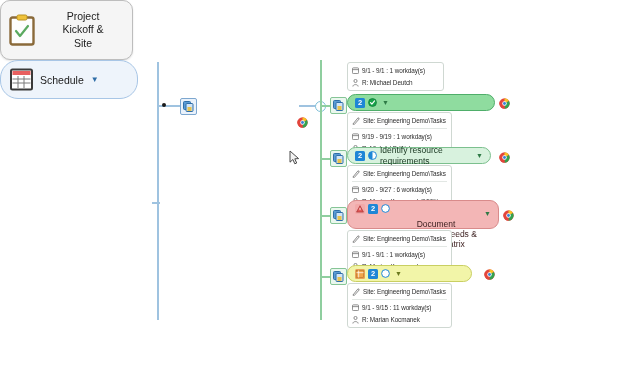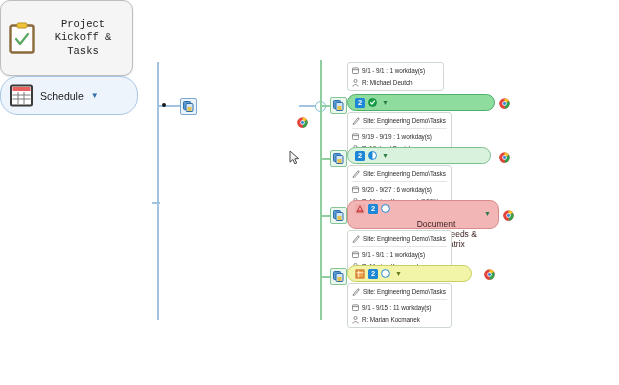--- a/index.html
+++ b/index.html
@@ -16,21 +16,21 @@
   .dot-blue{position:absolute;width:4px;height:4px;border-radius:50%;background:#1a1a1a;}
   .vline-green{position:absolute;background:#8fce9f;width:1.5px;}
   .hline-green{position:absolute;background:#8fce9f;height:1.5px;}
   .hub{position:absolute;width:9px;height:9px;border-radius:50%;border:1.5px solid #7fc0d8;background:#fff;}
 
   
   .root-node{
     left:44px;top:174px;width:115px;height:58px;
     background:#f5f5f5;border:1px solid #bdbdbd;border-radius:10px;
     box-shadow:0 1px 2px rgba(0,0,0,.12);
-    display:flex;align-items:center;gap:7px;padding:8px 8px;font-family:Liberation Mono, monospace;
+    display:flex;align-items:center;gap:7px;padding:0 8px;
   }
   .root-label{font-size:10.5px;color:#222;line-height:1.25;text-align:center;flex:1;}
 
   
   .sched-node{
     left:181px;top:88px;width:118px;height:37px;
     background:#eef4fb;border:1px solid #a8c6e6;border-radius:18px;
     display:flex;align-items:center;gap:7px;padding:0 9px;
   }
   .sched-label{font-size:10.5px;color:#1b1b1b;}
@@ -95,21 +95,21 @@
     <span>
       <svg width="26" height="32" viewBox="0 0 26 32">
         <rect x="1.5" y="3.5" width="23" height="27" rx="2" fill="#fdfdfd" stroke="#8a6a3a" stroke-width="2.4"></rect>
         <rect x="8" y="1" width="10" height="5" rx="1.5" fill="#f0c23a" stroke="#b99323" stroke-width="1"></rect>
         <path d="M7 17 L11 22 L19 12" fill="none" stroke="#5aa95f" stroke-width="2.2" stroke-linecap="round" stroke-linejoin="round"></path>
       </svg>
     </span>
     <span class="root-label">
       <span>Project</span><br>
       <span>Kickoff &amp;</span><br>
-      <span>Tasks</span>
+      <span>Site</span>
     </span>
   </div>
 
   <div class="attach-badge" style="left:180px;top:98px;">
     <svg width="11" height="11" viewBox="0 0 11 11">
       <rect x="0.5" y="0.5" width="7" height="8" rx="1" fill="#5b9bd5" stroke="#2f6ea8" stroke-width="1"></rect>
       <rect x="3" y="2.5" width="7" height="8" rx="1" fill="#cfe4f7" stroke="#2f6ea8" stroke-width="1"></rect>
       <rect x="4.5" y="6" width="4" height="4" fill="#e8c14a"></rect>
     </svg>
   </div>
@@ -232,20 +232,21 @@
     </svg>
   </div>
   <div class="task" style="left:347px;top:147px;width:144px;height:17px;background:#d8f2de;border:1px solid #7cc08e;">
     <span class="num-badge">2</span>
     <span class="circ">
       <svg width="9" height="9" viewBox="0 0 10 10">
           <circle cx="5" cy="5" r="4.4" fill="#fff" stroke="#1e86d6" stroke-width="1.1"></circle>
           <path d="M5 .6 A4.4 4.4 0 0 0 5 9.4 Z" fill="#1e86d6"></path>
         </svg>
     </span>
+    <span class="ttl">Identify resource requirements</span>
     <span class="caret">▼</span>
   </div>
   <div class="chrome" style="left:499px;top:152px;">
     <svg width="11" height="11" viewBox="0 0 12 12">
       <circle cx="6" cy="6" r="5.6" fill="#e2453c"></circle>
       <path d="M6 .4 A5.6 5.6 0 0 1 10.9 3.3 L6 6 Z" fill="#f7c325"></path>
       <path d="M10.9 3.3 A5.6 5.6 0 0 1 6 11.6 L6 6 Z" fill="#31a350"></path>
       <path d="M6 11.6 A5.6 5.6 0 0 1 1.1 3.3 L6 6 Z" fill="#e2453c"></path>
       <circle cx="6" cy="6" r="2.4" fill="#fff"></circle>
         <circle cx="6" cy="6" r="1.6" fill="#3a7fd5"></circle>

